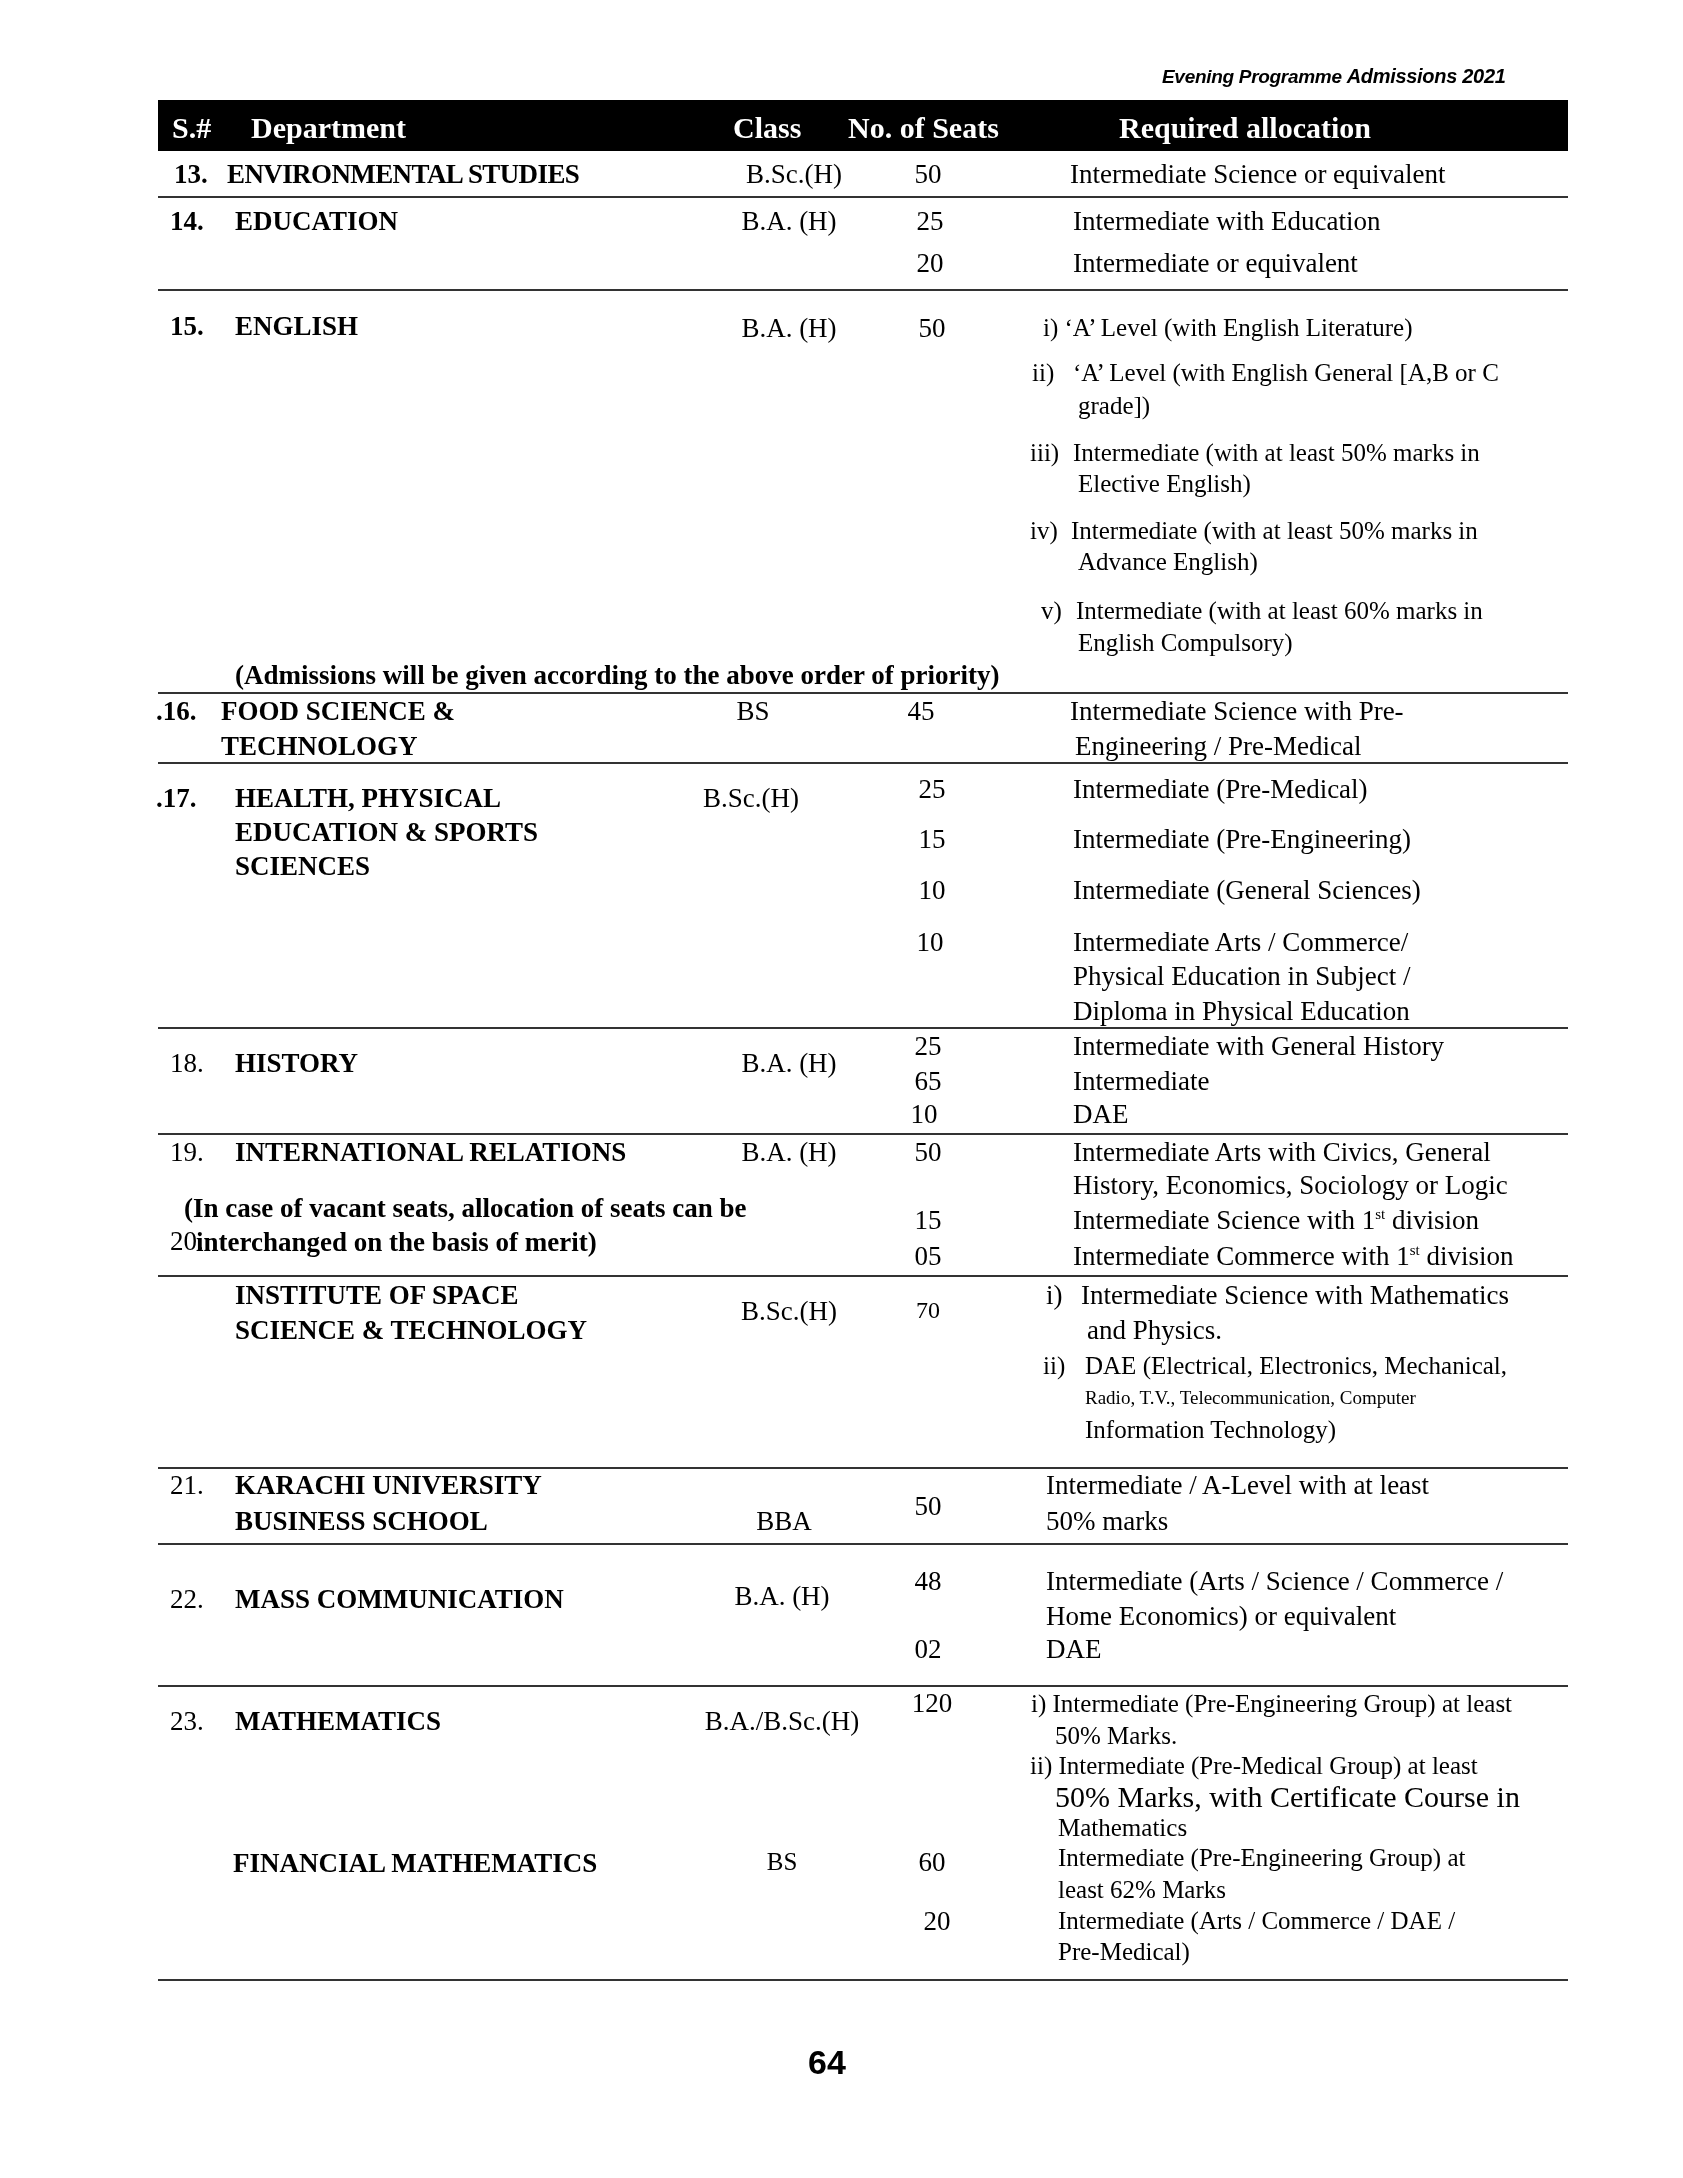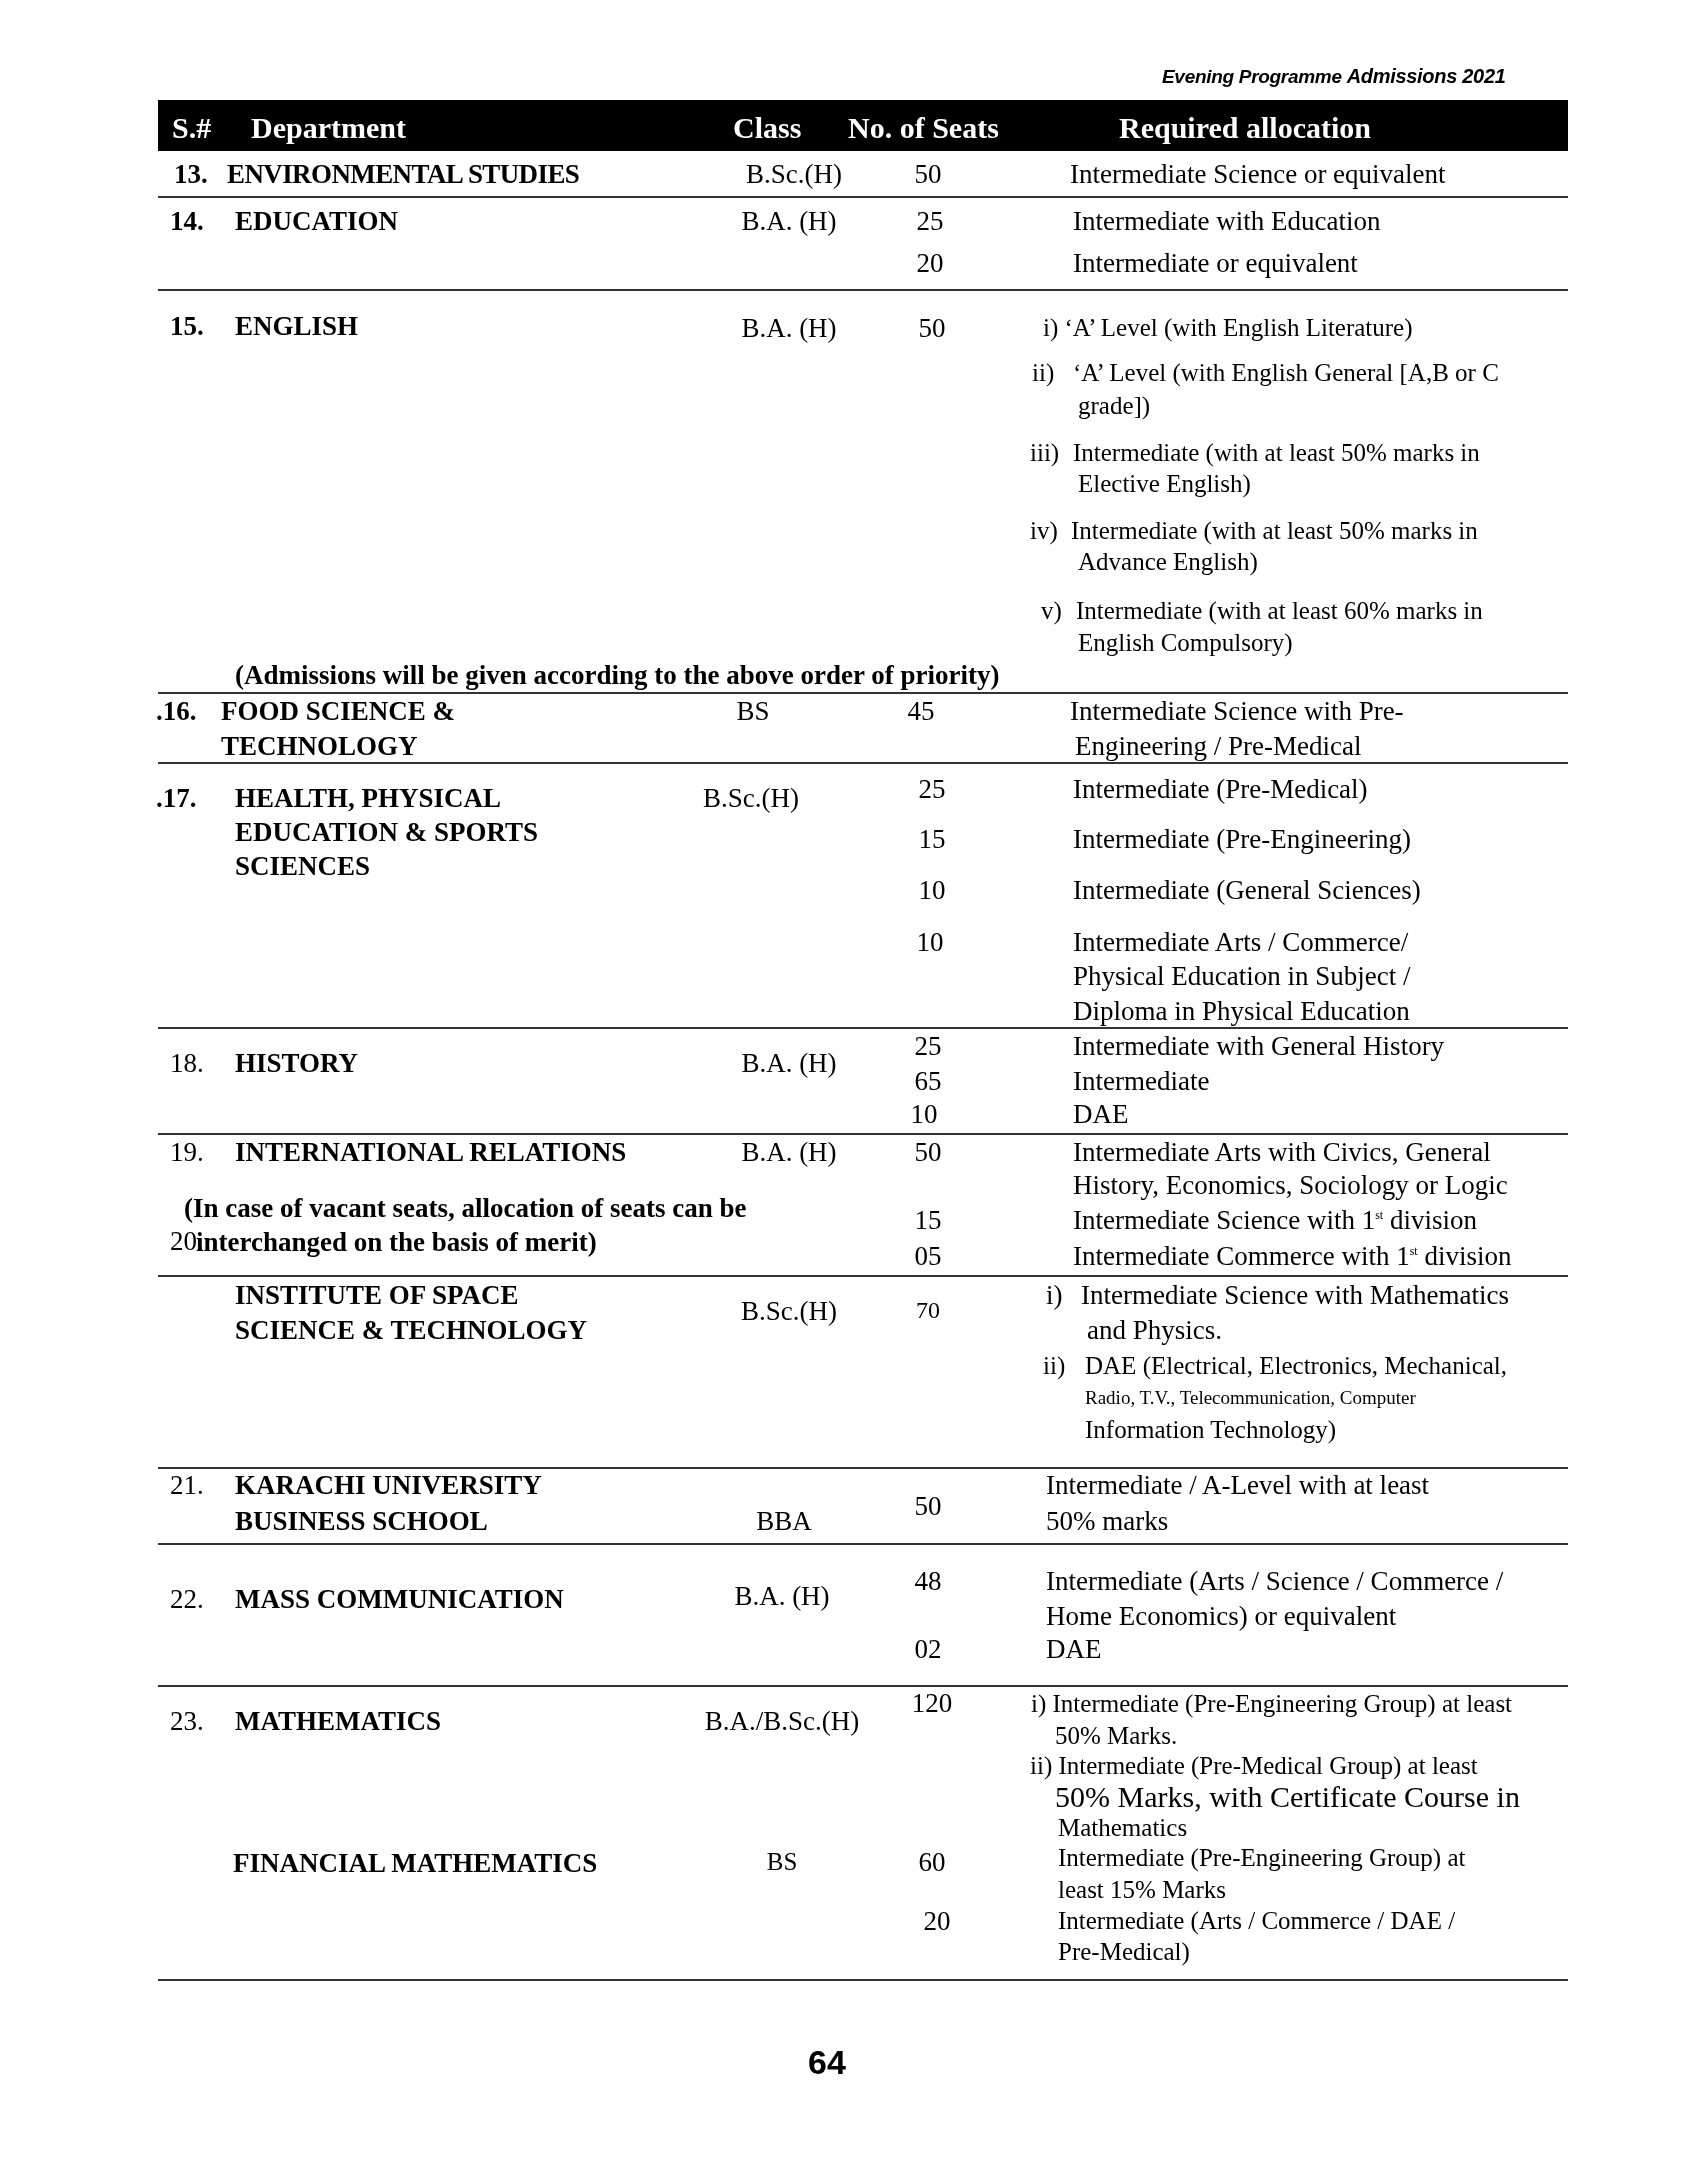--- a/index.html
+++ b/index.html
@@ -7,21 +7,21 @@
   .t{position:absolute;white-space:nowrap;font-size:27px;line-height:30px;transform-origin:left center;}
   .b{font-weight:bold;}
   .c{transform:translateX(-50%);}
   .cond{letter-spacing:-0.6px;}
   .title{position:absolute;left:1162px;top:65px;font-family:"Liberation Sans",sans-serif;font-style:italic;font-weight:bold;font-size:19px;letter-spacing:-0.3px;}
   .title .big{font-size:20px;}
   .hbar{position:absolute;left:158px;top:100px;width:1410px;height:51px;background:#000;}
   .ht{position:absolute;top:113px;color:#fff;font-weight:bold;font-size:30px;line-height:30px;white-space:nowrap;}
   .rule{position:absolute;left:158px;width:1410px;height:2px;background:#333;}
   .pg{position:absolute;left:808px;top:2043px;font-family:"Liberation Sans",sans-serif;font-weight:bold;font-size:34px;}
-  sup{font-size:12px;line-height:0;font-family:Liberation Serif, serif;}
+  sup{font-size:15px;line-height:0;font-family:Liberation Serif, serif;}
 </style>
 </head>
 <body>
 
 <div class="title"><span>Evening Programme</span> <span class="big">Admissions 2021</span></div>
 
 <div class="hbar"></div>
 <div class="ht" style="left:172px">S.#</div>
 <div class="ht" style="left:251px">Department</div>
 <div class="ht" style="left:733px">Class</div>
@@ -178,21 +178,21 @@
   <div class="t" style="left:1030px;top:1751px;font-size:25px">ii) Intermediate (Pre-Medical Group) at least</div>
   <div class="t" style="left:1055px;top:1782px;font-size:30px">50% Marks, with Certificate Course in</div>
   <div class="t" style="left:1058px;top:1813px;font-size:25px">Mathematics</div>
 
   <div>
     <div class="t b" style="left:233px;top:1848px">FINANCIAL MATHEMATICS</div>
     <div class="t c" style="left:782px;top:1847px;font-size:25px">BS</div>
     <div class="t c" style="left:932px;top:1847px">60</div>
     <div class="t c" style="left:937px;top:1906px">20</div>
     <div class="t" style="left:1058px;top:1843px;font-size:25px">Intermediate (Pre-Engineering Group) at</div>
-    <div class="t" style="left:1058px;top:1875px;font-size:25px">least 15% Marks</div>
+    <div class="t" style="left:1058px;top:1875px;font-size:25px">least 62% Marks</div>
     <div class="t" style="left:1058px;top:1906px;font-size:25px">Intermediate (Arts / Commerce / DAE /</div>
     <div class="t" style="left:1058px;top:1937px;font-size:25px">Pre-Medical)</div>
   </div>
 </div>
 <div class="rule" style="top:1979px"></div>
 
 <div class="pg">64</div>
 
 
 </body></html>

